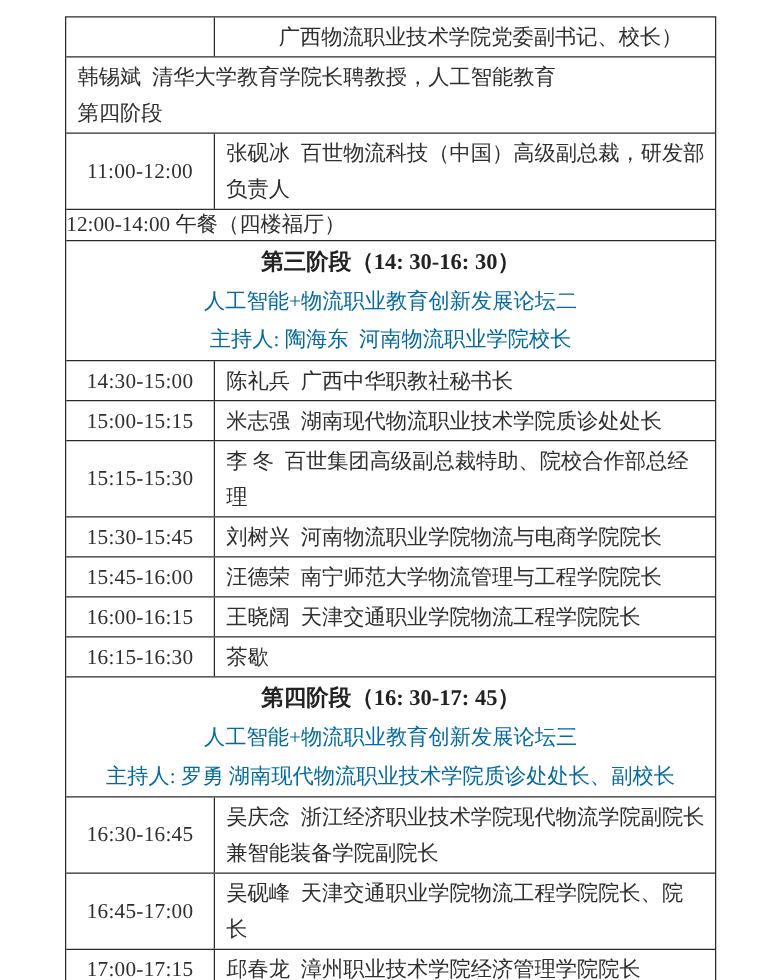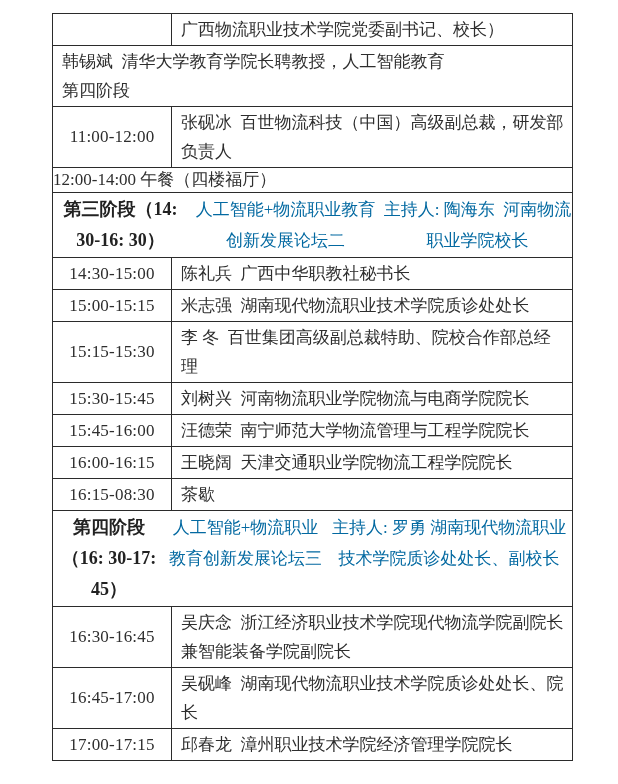--- a/index.html
+++ b/index.html
@@ -19,21 +19,21 @@
     left: 52px; top: 13px;
     width: 521px;
     border: 1.6px solid #2b2b2b;
     background: #ffffff;
   }
   .row {
     display: flex;
     border-top: 1.6px solid #2b2b2b;
     color: #2f2f2f;
   }
-  .row:first-child { border-top: none; }
+  .row:first-child { border-top: none; gap: 42px; }
 
   
   .entry-row { align-items: stretch; }
   .time-cell {
     flex: none;
     width: 119px;
     border-right: 1.6px solid #2b2b2b;
     display: flex;
     align-items: center;
     justify-content: center;
@@ -64,21 +64,21 @@
   .banner-line {
     font-size: 17px;
     line-height: 24px;
     text-align: center;
     white-space: pre-wrap;
     color: #2e2e2e;
   }
 
   
   .section-row {
-    flex-direction: row;
+    flex-direction: column;
     justify-content: center;
     padding: 1px 0;
   }
   .section-line {
     font-size: 17px;
     line-height: 31px;
     text-align: center;
     white-space: pre-wrap;
     color: #0369a1;
   }
@@ -150,41 +150,41 @@
           <div class="content-line">汪德荣  南宁师范大学物流管理与工程学院院长</div>
         </div>
       </div>
       <div class="row entry-row">
         <div class="time-cell">16:00-16:15</div>
         <div class="content-cell">
           <div class="content-line">王晓阔  天津交通职业学院物流工程学院院长</div>
         </div>
       </div>
       <div class="row entry-row">
-        <div class="time-cell">16:15-08:30</div>
+        <div class="time-cell">16:15-16:30</div>
         <div class="content-cell">
           <div class="content-line">茶歇</div>
         </div>
       </div>
       <div class="row section-row">
         <div class="section-line title">第四阶段（16: 30-17: 45）</div>
         <div class="section-line">人工智能+物流职业教育创新发展论坛三</div>
         <div class="section-line">主持人: 罗勇 湖南现代物流职业技术学院质诊处处长、副校长</div>
       </div>
       <div class="row entry-row">
         <div class="time-cell">16:30-16:45</div>
         <div class="content-cell">
           <div class="content-line">吴庆念  浙江经济职业技术学院现代物流学院副院长</div>
           <div class="content-line">兼智能装备学院副院长</div>
         </div>
       </div>
       <div class="row entry-row">
         <div class="time-cell">16:45-17:00</div>
         <div class="content-cell">
-          <div class="content-line">吴砚峰  湖南现代物流职业技术学院质诊处处长、院</div>
+          <div class="content-line">吴砚峰  天津交通职业学院物流工程学院院长、院</div>
           <div class="content-line">长</div>
         </div>
       </div>
       <div class="row entry-row">
         <div class="time-cell">17:00-17:15</div>
         <div class="content-cell">
           <div class="content-line">邱春龙  漳州职业技术学院经济管理学院院长</div>
         </div>
       </div>
     </div>

